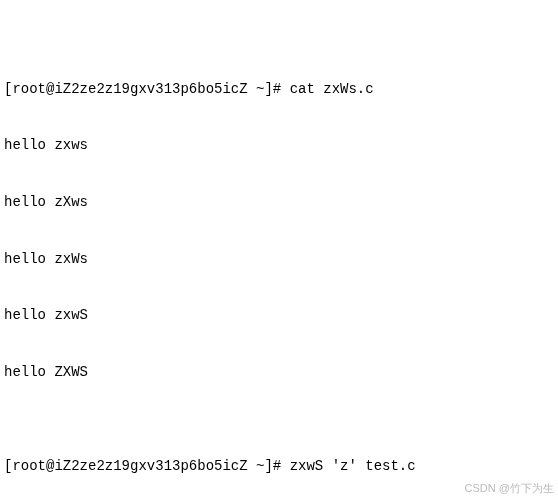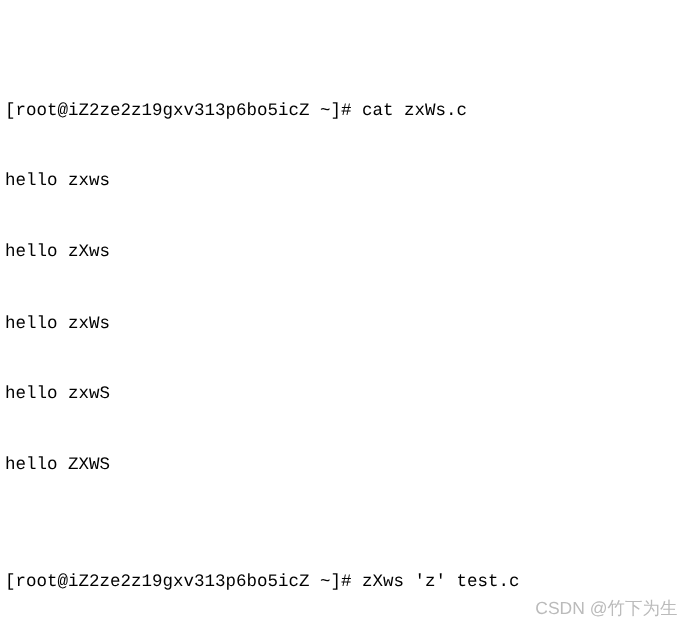--- a/index.html
+++ b/index.html
@@ -9,42 +9,42 @@
     font-family: "Consolas", "Courier New", monospace;
     font-size: 14px;
     line-height: 1.35;
     color: #000;
     width: 558px;
   }
   .term { white-space: pre; }
   .line { display: block; }
   .watermark {
     position: fixed;
-    right: 16px;
+    right: 4px;
     bottom: 4px;
-    font-size: 14px;
+    font-size: 11px;
     color: #bbb;
     font-family: sans-serif;
   }
 </style>
 </head>
 <body>
 
 <div class="term">
 
   
   <span class="line"><span>[root@iZ2ze2z19gxv313p6bo5icZ ~]# </span><span>cat zxWs.c</span></span>
   <span class="line">hello zxws</span>
   <span class="line">hello zXws</span>
   <span class="line">hello zxWs</span>
   <span class="line">hello zxwS</span>
   <span class="line">hello ZXWS</span>
 
   
-  <span class="line"><span>[root@iZ2ze2z19gxv313p6bo5icZ ~]# </span><span>zXws 'z' test.c</span></span>
+  <span class="line"><span>[root@iZ2ze2z19gxv313p6bo5icZ ~]# </span><span>zxwS 'z' test.c</span></span>
   
   
   
   
 
   
   
   
   
   

